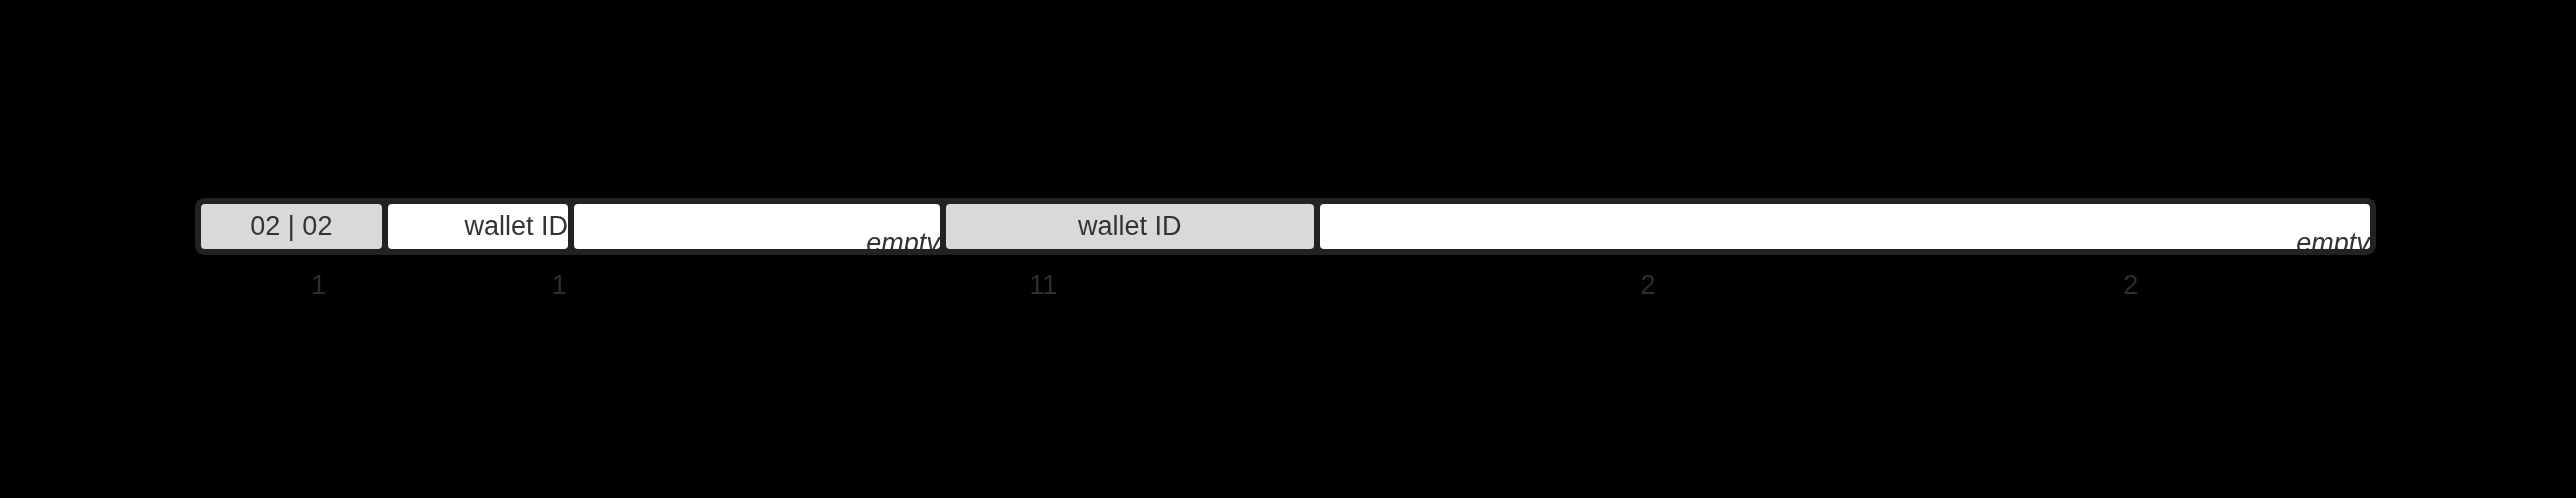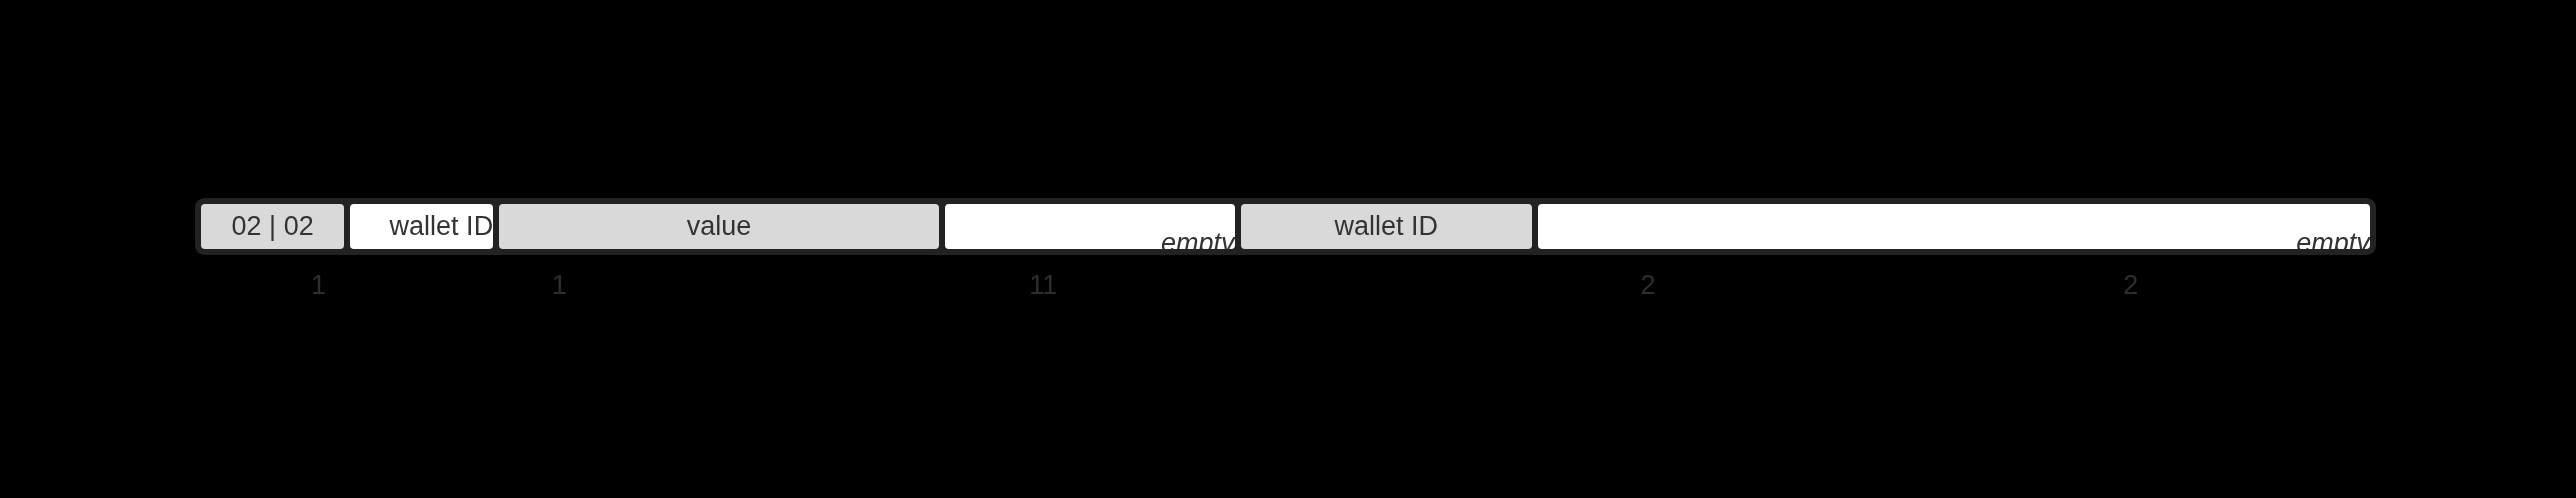--- a/index.html
+++ b/index.html
@@ -71,23 +71,20 @@
 
 <div class="stage">
 
   <div class="bar">
     <div class="cell gray" style="flex-grow:185">
       <span class="cell-label">02 | 02</span>
     </div>
     <div class="cell white" style="flex-grow:185">
       <span class="cell-label">wallet ID</span>
     </div>
-    <div class="cell gray" style="flex-grow:569">
-      <span class="cell-label">value</span>
-    </div>
     <div class="cell white italic" style="flex-grow:375">
       <span class="cell-label">empty</span>
     </div>
     <div class="cell gray" style="flex-grow:377">
       <span class="cell-label">wallet ID</span>
     </div>
     <div class="cell white italic" style="flex-grow:1077">
       <span class="cell-label">empty</span>
     </div>
   </div>

